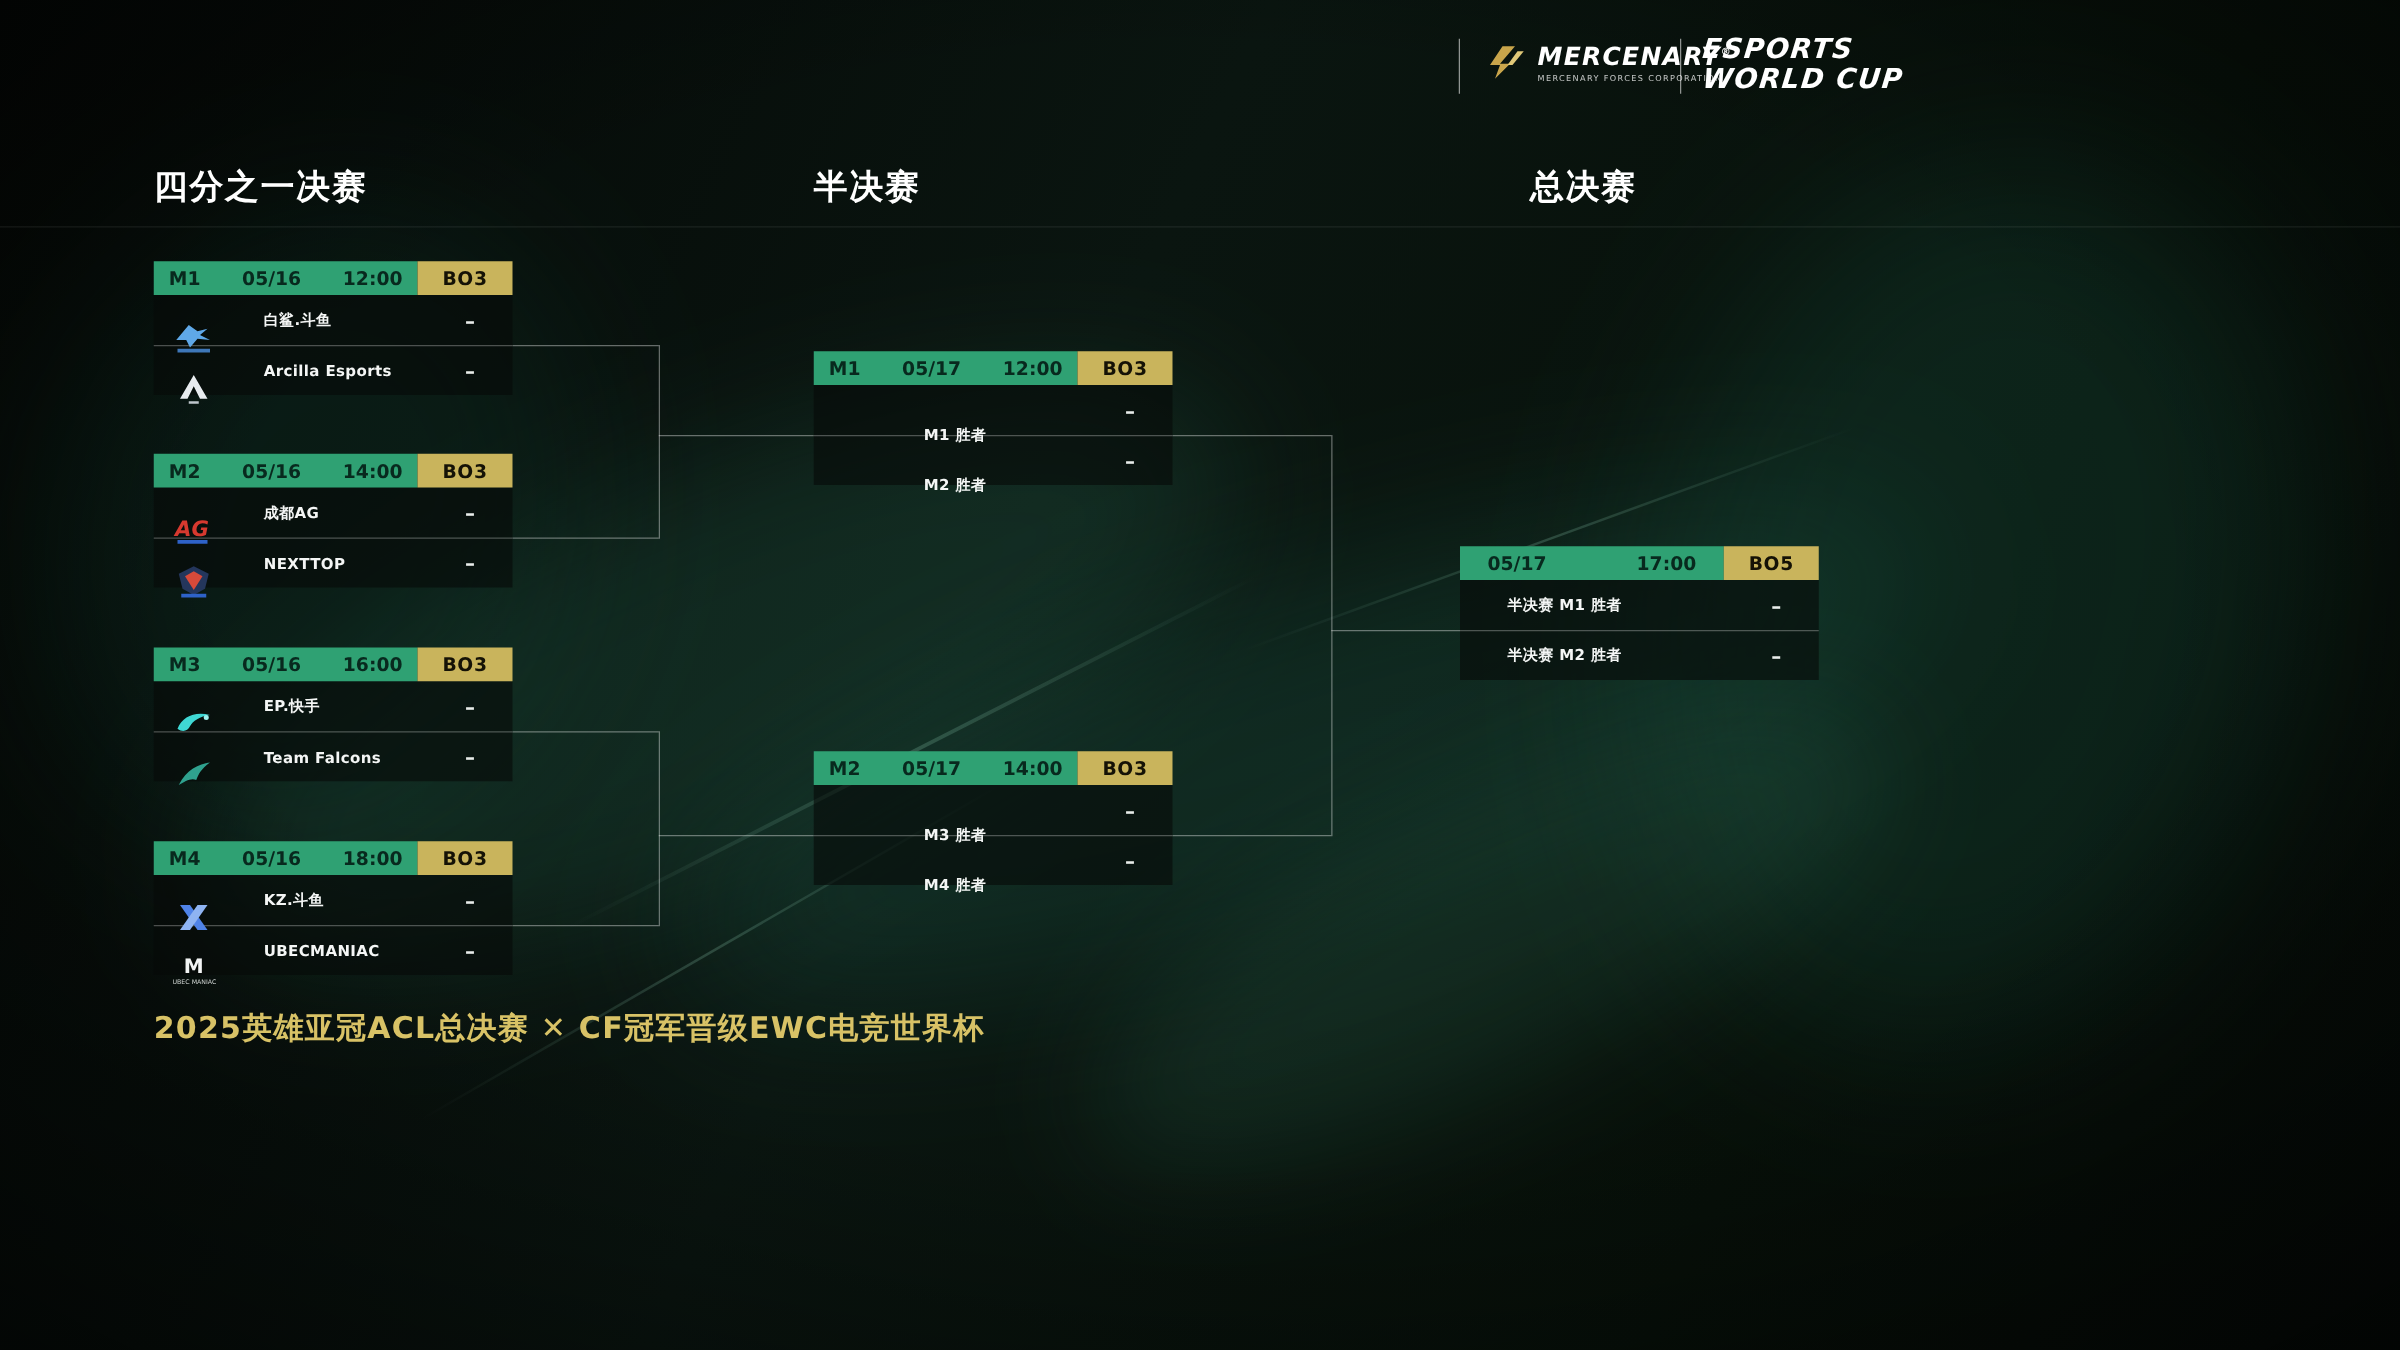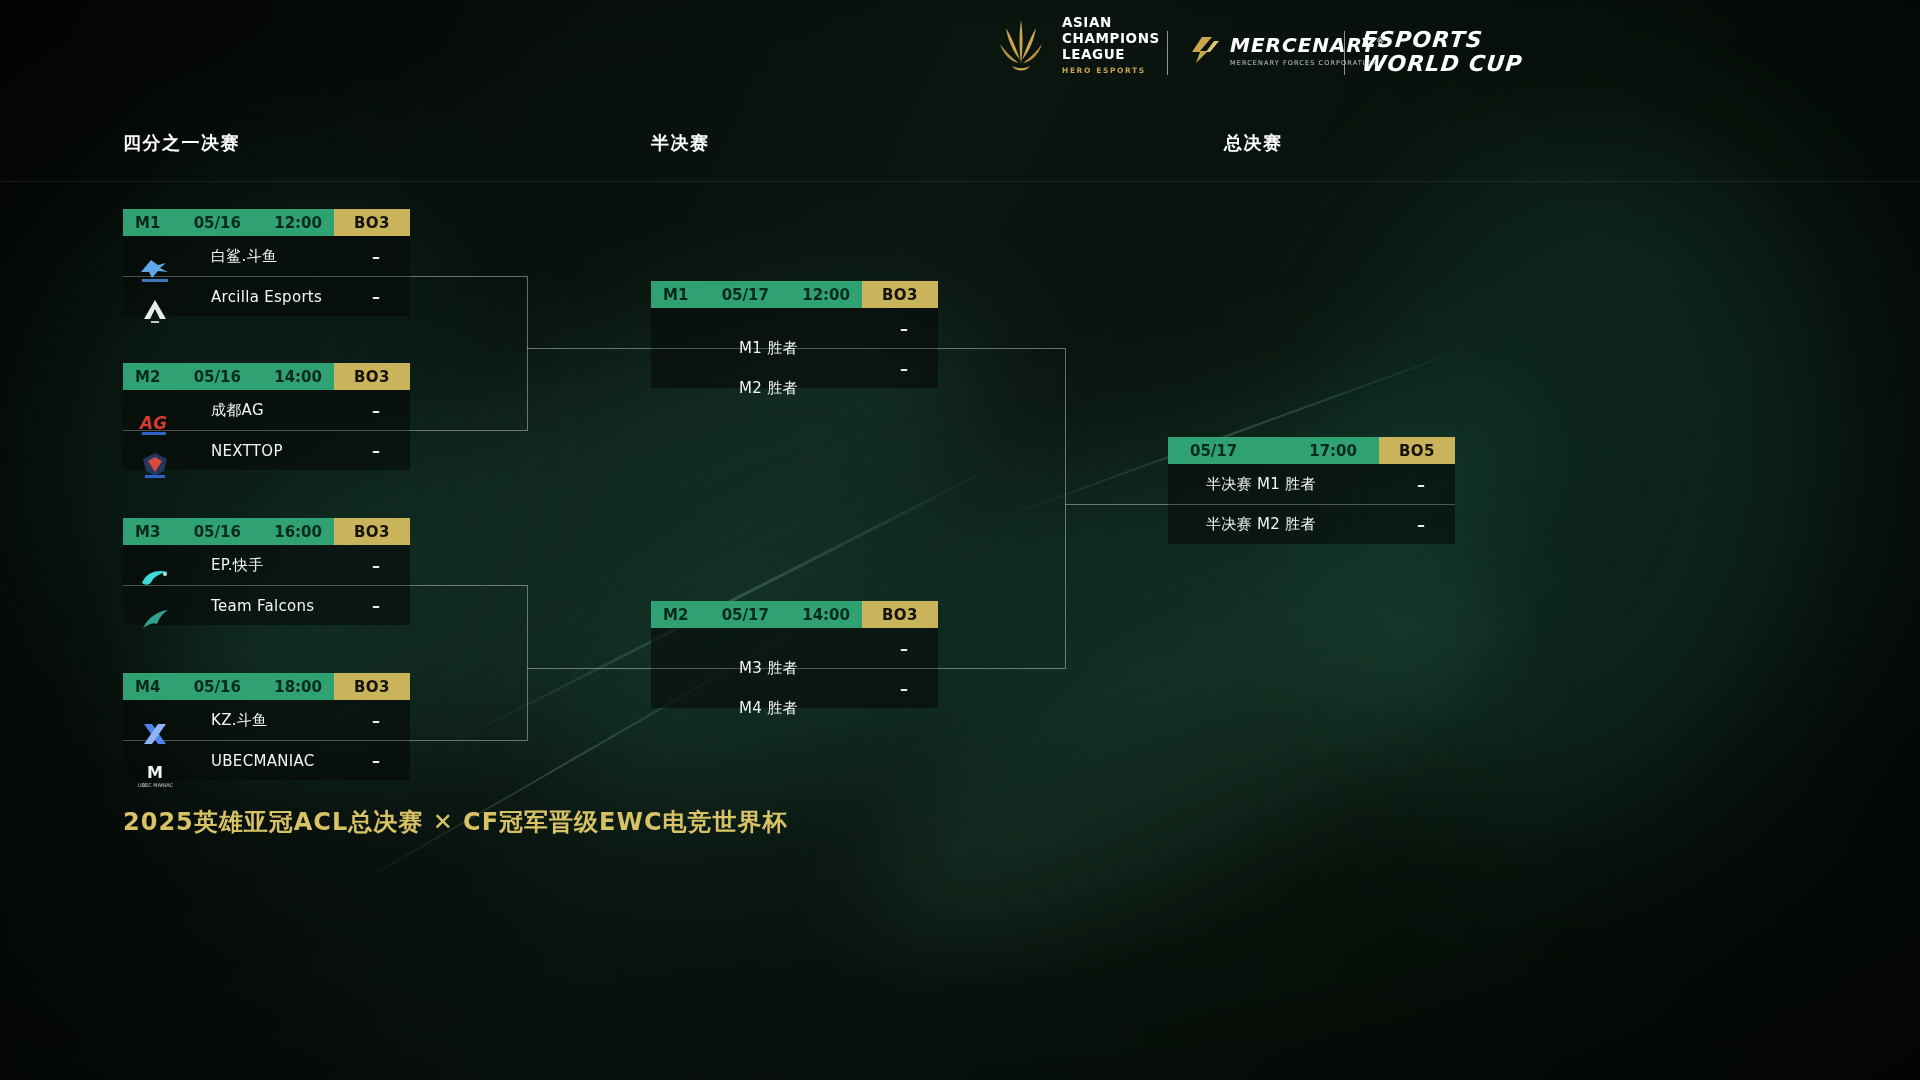--- a/index.html
+++ b/index.html
@@ -30,33 +30,33 @@
   .brand-sep{ position:absolute; width:1px; height:44px; background:rgba(255,255,255,0.55); top:31px; }
   .sep1{ left:1167px; } .sep2{ left:1344px; }
   .brand-cf{ position:absolute; left:1188px; top:33px; display:flex; align-items:center; gap:8px; }
   .cf-title{ font-size:20px; font-weight:bold; font-style:italic; letter-spacing:1px; white-space:nowrap; }
   .cf-reg{ font-size:8px; vertical-align:super; }
   .cf-sub{ font-size:6.5px; color:rgba(255,255,255,0.75); letter-spacing:1.1px; margin-top:2px; white-space:nowrap; }
   .brand-ewc{ position:absolute; left:1362px; top:28px; font-style:italic; font-weight:bold; }
   .ewc-line{ font-size:22px; letter-spacing:1.2px; transform:skewX(-6deg); line-height:1.1; white-space:nowrap; }
 
   
-  .col-title{ position:absolute; top:131px; font-size:18px; font-weight:bold; letter-spacing:1.5px; }
+  .col-title{ position:absolute; top:131px; font-size:27px; font-weight:bold; letter-spacing:1.5px; }
   .ct-qf{ left:123px; } .ct-sf{ left:651px;text-align:right; } .ct-f{ left:1224px; }
   .top-divider{ position:absolute; left:0; top:181px; width:1920px; height:1px; background:rgba(255,255,255,0.08); }
 
   
   .match{ position:absolute; width:287px; }
   .match-head{ display:flex; height:27px; font-weight:bold; font-size:15px; }
   .head-green{ flex:1; background:#2fa173; color:#08291e; display:flex; align-items:center; justify-content:space-between; padding:0 12px; }
   .head-gold{ width:76px; background:#c9b45c; color:#151206; display:flex; align-items:center; justify-content:center; letter-spacing:0.5px; }
   .team-row{ height:40px; background:rgba(6,10,8,0.62); display:flex; align-items:center; }
   .team-row + .team-row{ border-top:1px solid rgba(255,255,255,0.28); }
   .logo-slot{ width:40px; height:30px; margin-left:12px; display:flex; align-items:center; justify-content:center;margin-top:28px; }
-  .t-name{ margin-left:36px; font-size:15px; font-weight:normal; color:#f4f6f5; letter-spacing:0.3px; white-space:nowrap; }
+  .t-name{ margin-left:36px; font-size:12px; font-weight:bold; color:#f4f6f5; letter-spacing:0.3px; white-space:nowrap; }
   .t-score{ margin-left:auto; margin-right:30px; font-size:16px; font-weight:bold; color:#e9edeb; }
   .match.no-logo .t-name{ margin-left:88px;margin-top:40px; }
   .match.finals-card .t-name{ margin-left:38px; }
 
   
   .conn{ position:absolute; background:rgba(255,255,255,0.38); }
 
   
   .footer-note{ position:absolute; left:123px; top:806px; color:#d8c266; font-size:24px; font-weight:bold; letter-spacing:1px; }
 </style>
@@ -68,38 +68,20 @@
   <div class="swirl sw1"></div>
   <div class="swirl sw2"></div>
   <div class="swirl sw3"></div>
   <div class="swirl sw4"></div>
   <div class="swirl sw5"></div>
   <div class="streak st1"></div>
   <div class="streak st2"></div>
   <div class="streak st3"></div>
   <div class="vignette"></div>
 
-  <div class="brand-acl">
-    <svg width="58" height="62" viewBox="0 0 58 62">
-      <path d="M29 6 C27 20, 27 34, 29 50 C31 34, 31 20, 29 6 Z" fill="#c9a54b"></path>
-      <path d="M14 14 C16 26, 20 36, 28 46 C24 34, 20 24, 14 14 Z" fill="#c9a54b"></path>
-      <path d="M44 14 C42 26, 38 36, 30 46 C34 34, 38 24, 44 14 Z" fill="#c9a54b"></path>
-      <path d="M8 30 C14 38, 20 44, 27 49 C20 48, 12 42, 8 30 Z" fill="#b8923d"></path>
-      <path d="M50 30 C44 38, 38 44, 31 49 C38 48, 46 42, 50 30 Z" fill="#b8923d"></path>
-      <path d="M20 52 C26 55, 32 55, 38 52 C34 58, 24 58, 20 52 Z" fill="#c9a54b"></path>
-    </svg>
-    <div class="acl-text">
-      <div class="acl-lines">
-        <div>ASIAN</div>
-        <div>CHAMPIONS</div>
-        <div>LEAGUE</div>
-      </div>
-      <div class="acl-sub">HERO ESPORTS</div>
-    </div>
-  </div>
 
   <div class="brand-sep sep1"></div>
 
   <div class="brand-cf">
     <svg width="34" height="30" viewBox="0 0 34 30">
       <polygon points="14,2 24,2 12,16 20,16 8,28 12,17 4,17" fill="#c9a54b"></polygon>
       <polygon points="26,6 31,6 22,17 18,17" fill="#e0c878"></polygon>
     </svg>
     <div>
       <div class="cf-title"><span>MERCENARY</span><span class="cf-reg">®</span></div>

